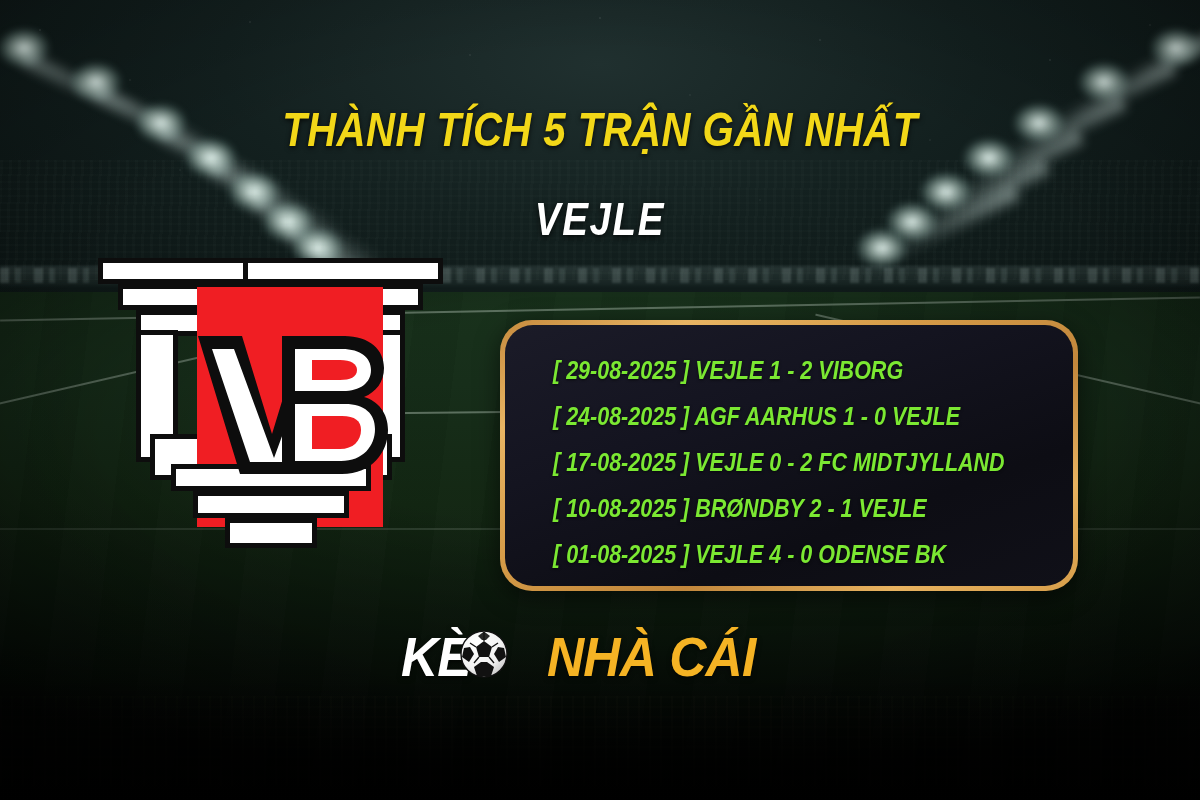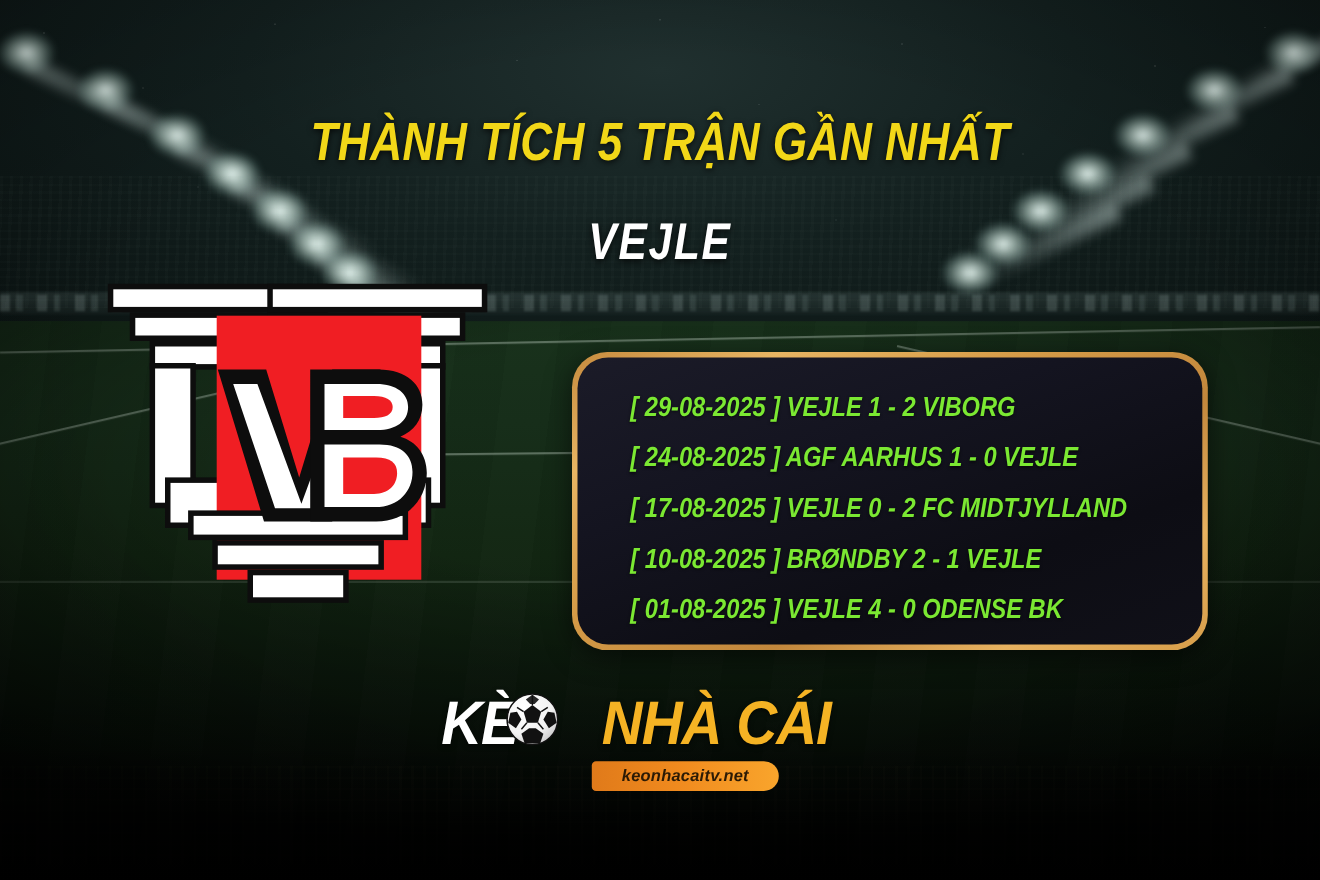--- a/index.html
+++ b/index.html
@@ -156,21 +156,21 @@
     background:#F01E23;
   }
 
   .vb-wrap{
     position:absolute; left:96px; top:72px; width:200px; height:150px;
   }
   .vb-wrap svg{ display:block; width:100%; height:100%; overflow:visible;}
 
   
   #panel{
-    position:absolute; left:520px; top:320px; width:578px; height:271px;
+    position:absolute; left:500px; top:320px; width:578px; height:271px;
     border-radius:32px;
     padding:5px;
     background:linear-gradient(150deg,#C68B3E 0%,#E8B563 18%,#D59B47 40%,#C2873C 62%,#E7B260 82%,#D79E4A 100%);
     box-shadow:0 6px 24px rgba(0,0,0,.55);
   }
   #panel-inner{
     width:100%; height:100%;
     border-radius:28px;
     background:linear-gradient(160deg,#1b1b28 0%,#141420 35%,#0d0d14 70%,#101018 100%);
     padding:33px 0 0 48px;
@@ -380,18 +380,15 @@
           <path d="M32 17 L38 13" stroke="#111" stroke-width="1.3" fill="none"></path>
           <path d="M16 17 L10 13" stroke="#111" stroke-width="1.3" fill="none"></path>
           <path d="M29 27 L34 33" stroke="#111" stroke-width="1.3" fill="none"></path>
           <path d="M19 27 L14 33" stroke="#111" stroke-width="1.3" fill="none"></path>
         </svg>
       </span>
 
       <span class="logo-word" id="logo-nhacai" style="margin-left:64px;">NHÀ CÁI</span>
     </div>
 
-    <div id="logo-url">
-      <span>keonhacaitv.net</span>
-    </div>
   </div>
 
 </div>
 
 </body></html>

